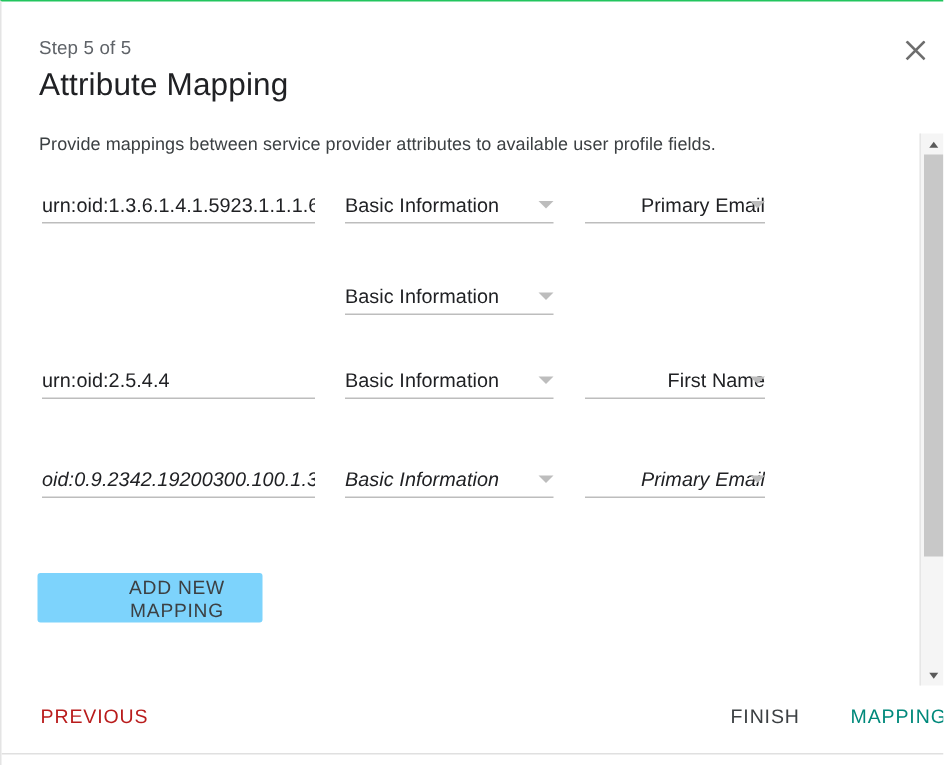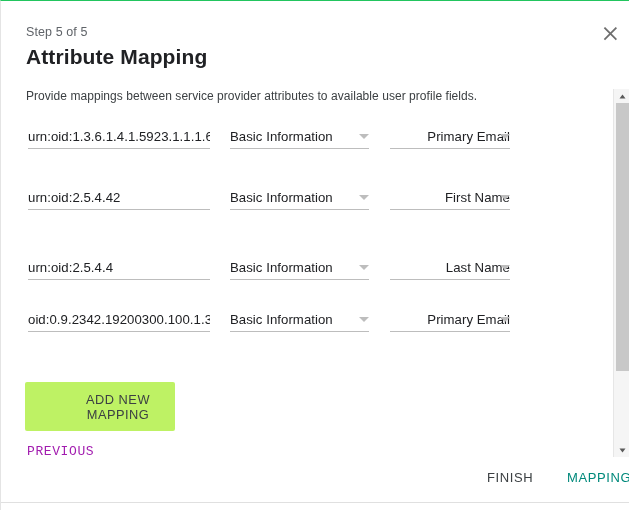--- a/index.html
+++ b/index.html
@@ -32,21 +32,21 @@
     letter-spacing: .1px;
     white-space: nowrap;
   }
 
   .dialog-title {
     position: absolute;
     left: 25px;
     top: 44px;
     font-size: 21px;
     color: #202124;
-    font-weight: bold;
+    font-weight: normal;
     letter-spacing: .1px;
     white-space: nowrap;
     text-align: center;
   }
 
   .dialog-subtitle {
     position: absolute;
     left: 25px;
     top: 88px;
     font-size: 12px;
@@ -116,41 +116,41 @@
     border-right: 5px solid transparent;
     border-top: 5px solid #bdbdbd;
   }
 
   
   .add-btn {
     position: absolute;
     left: 24px;
     top: 381px;
     width: 150px;
-    height: 49px;
-    background: #bef264;
+    height: 33px;
+    background: #7dd3fc;
     border: none;
     border-radius: 2px;
     color: #3c4043;
     font-family: "Liberation Sans", sans-serif;
     font-size: 12.8px;
     letter-spacing: .5px;
     cursor: pointer;
     padding-left: 36px;
   }
 
   
   .footer-btn {
     position: absolute;
     font-size: 13px;
     letter-spacing: .6px;
     cursor: pointer;
     white-space: nowrap;
   }
-  .btn-previous { left: 26px;  top: 443px; color: #a21caf; font-family: Liberation Mono, monospace; }
+  .btn-previous { left: 26px;  top: 469px; color: #b91c1c; }
   .btn-cancel   { left: 486px; top: 469px; color: #3c4043; }
   .btn-finish   { left: 566px; top: 469px; color: #00897b; }
 
   .bottom-divider {
     position: absolute;
     left: 0;
     top: 501px;
     width: 629px;
     height: 1px;
     background: #e0e0e0;
@@ -209,46 +209,39 @@
         <div class="field field-sel1">
           <span class="txt">Basic Information</span>
           <span class="caret"></span>
         </div>
         <div class="field field-sel2">
           <span class="txt">Primary Email</span>
           <span class="caret"></span>
         </div>
       </div>
       <div class="map-row" style="top: 61px;">
+        <div class="field field-sel1">
+          <span class="txt">Basic Information</span>
+          <span class="caret"></span>
+        </div>
+      </div>
+      <div class="map-row" style="top: 117px;">
         <div class="field field-attr">
-          <span class="txt">urn:oid:2.5.4.42</span>
+          <span class="txt">urn:oid:2.5.4.4</span>
         </div>
         <div class="field field-sel1">
           <span class="txt">Basic Information</span>
           <span class="caret"></span>
         </div>
         <div class="field field-sel2">
           <span class="txt">First Name</span>
           <span class="caret"></span>
         </div>
       </div>
-      <div class="map-row" style="top: 131px;">
-        <div class="field field-attr">
-          <span class="txt">urn:oid:2.5.4.4</span>
-        </div>
-        <div class="field field-sel1">
-          <span class="txt">Basic Information</span>
-          <span class="caret"></span>
-        </div>
-        <div class="field field-sel2">
-          <span class="txt">Last Name</span>
-          <span class="caret"></span>
-        </div>
-      </div>
-      <div class="map-row" style="top: 183px;">
+      <div class="map-row" style="top: 183px; font-style: italic;">
         <div class="field field-attr">
           <span class="txt">oid:0.9.2342.19200300.100.1.3</span>
         </div>
         <div class="field field-sel1">
           <span class="txt">Basic Information</span>
           <span class="caret"></span>
         </div>
         <div class="field field-sel2">
           <span class="txt">Primary Email</span>
           <span class="caret"></span>

